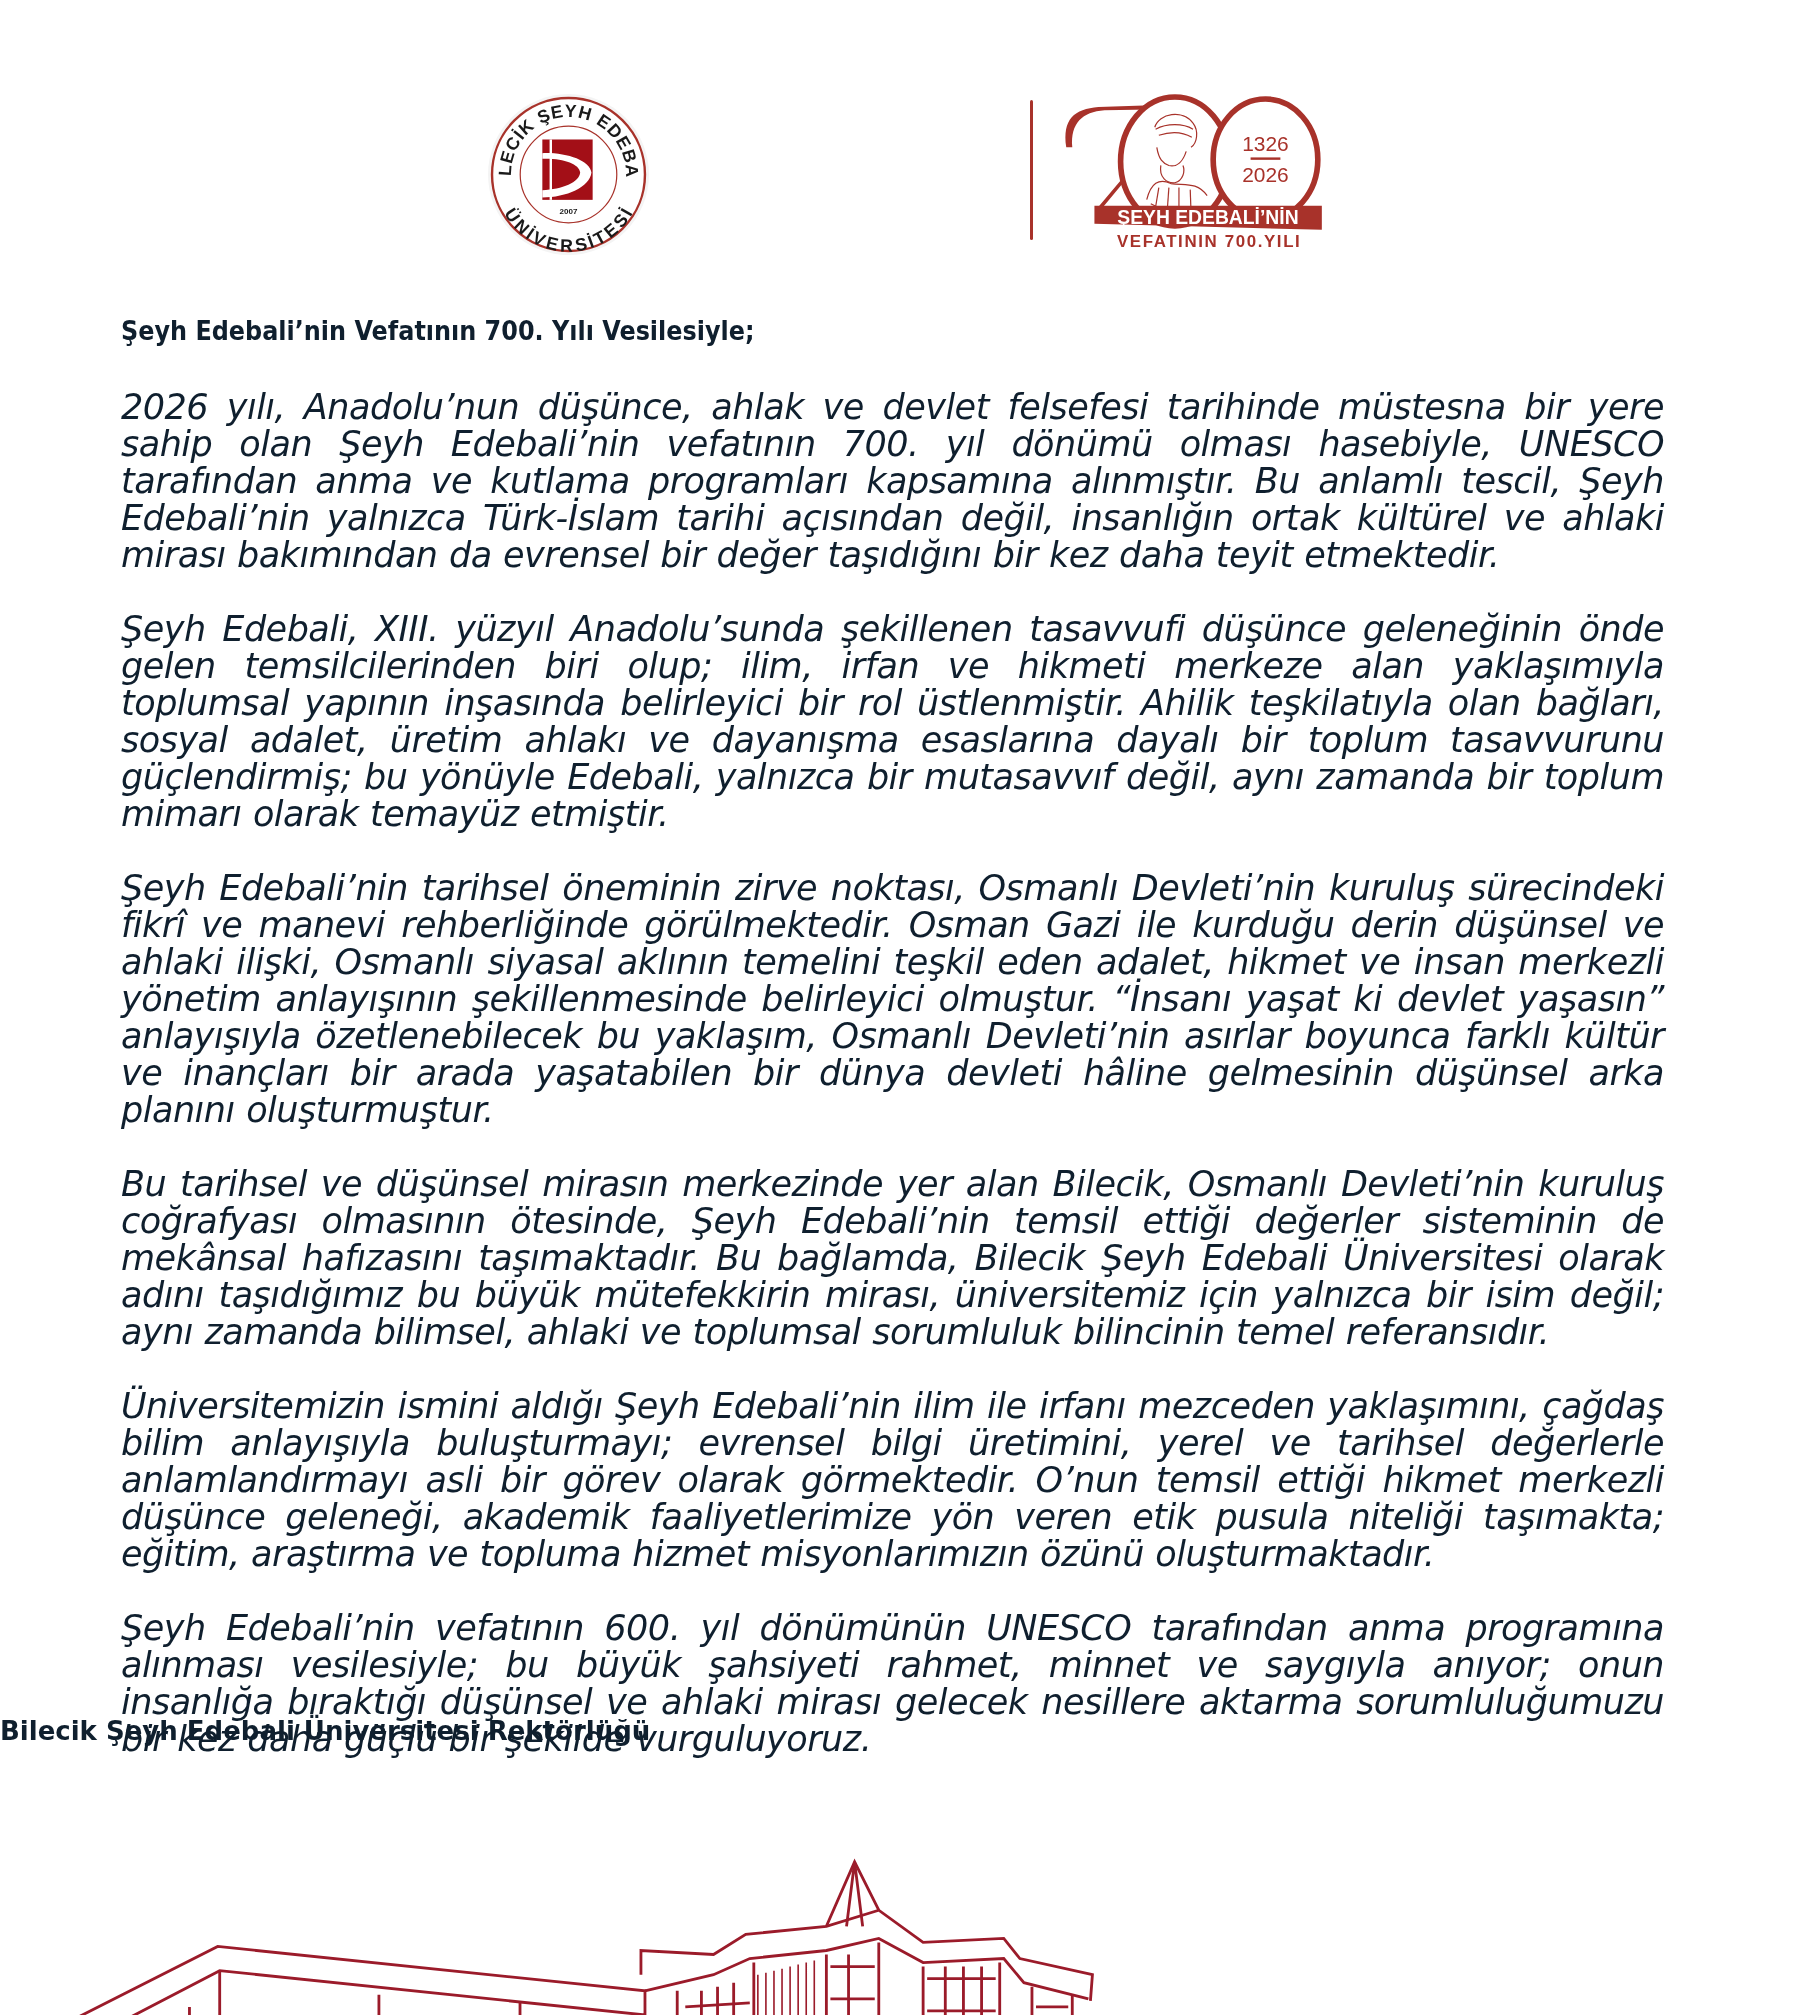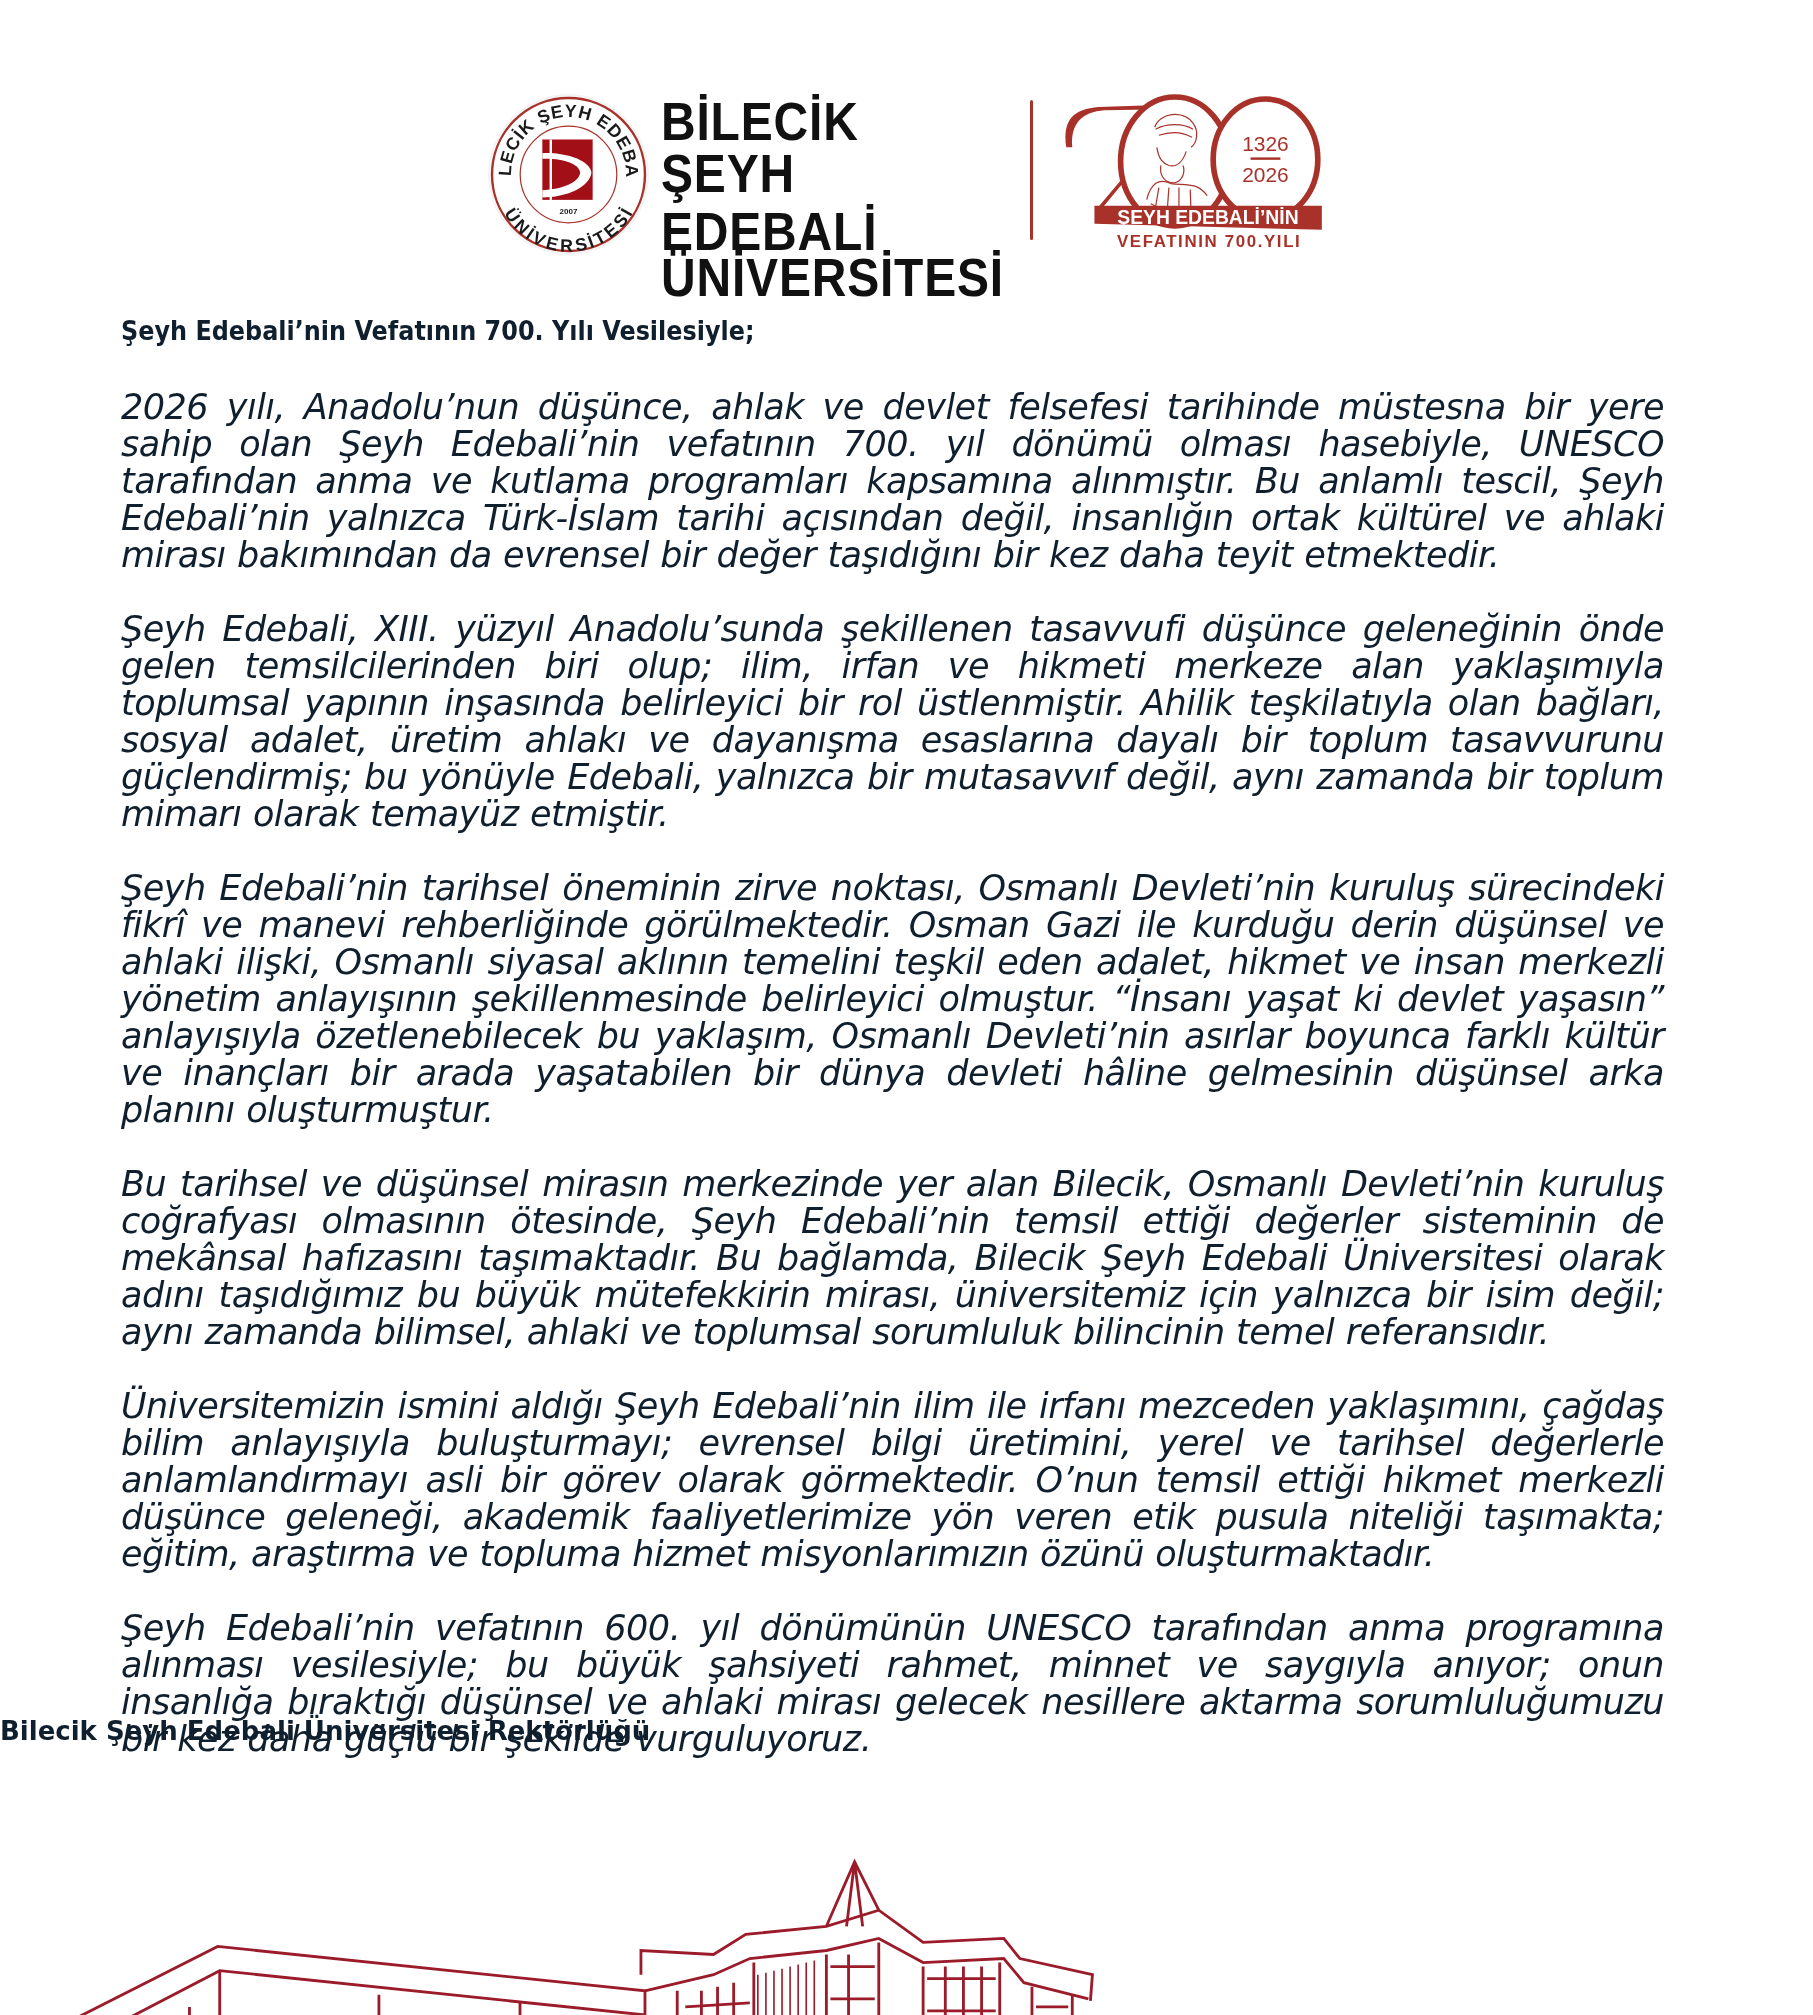--- a/index.html
+++ b/index.html
@@ -53,25 +53,20 @@
     </text>
 
     <g>
       <rect x="140" y="118" width="125" height="150" fill="#a30f17"></rect>
       <rect x="158" y="118" width="6" height="150" fill="#ffffff"></rect>
       <path d="M 140 152 C 200 150 258 170 262 200 C 258 236 200 262 140 262 L 140 244 C 190 242 232 224 234 200 C 232 178 190 164 140 166 Z" fill="#ffffff"></path>
     </g>
     <text x="205" y="302" text-anchor="middle" font-family="Liberation Sans, sans-serif" font-weight="700" font-size="20" fill="#1a1a1a">2007</text>
   </svg>
 
-  <div class="wordmark">
-    <div>BİLECİK</div>
-    <div>ŞEYH EDEBALİ</div>
-    <div>ÜNİVERSİTESİ</div>
-  </div>
 
   <div class="divider"></div>
 
   <svg class="emblem" viewBox="0 0 740 400">
 
     <path d="M 70 140 C 60 70 90 45 150 40 L 300 35 C 330 30 350 22 380 25 L 160 290 L 148 290 L 355 45 L 165 48 C 110 52 80 80 85 140 Z" fill="#a8322a"></path>
 
     <ellipse cx="340" cy="175" rx="135" ry="160" fill="#ffffff" stroke="#a8322a" stroke-width="14"></ellipse>
     <g stroke="#a8322a" stroke-width="3" fill="none">
       <path d="M 290 90 C 300 55 360 45 385 80 C 400 100 395 130 380 140"></path>

